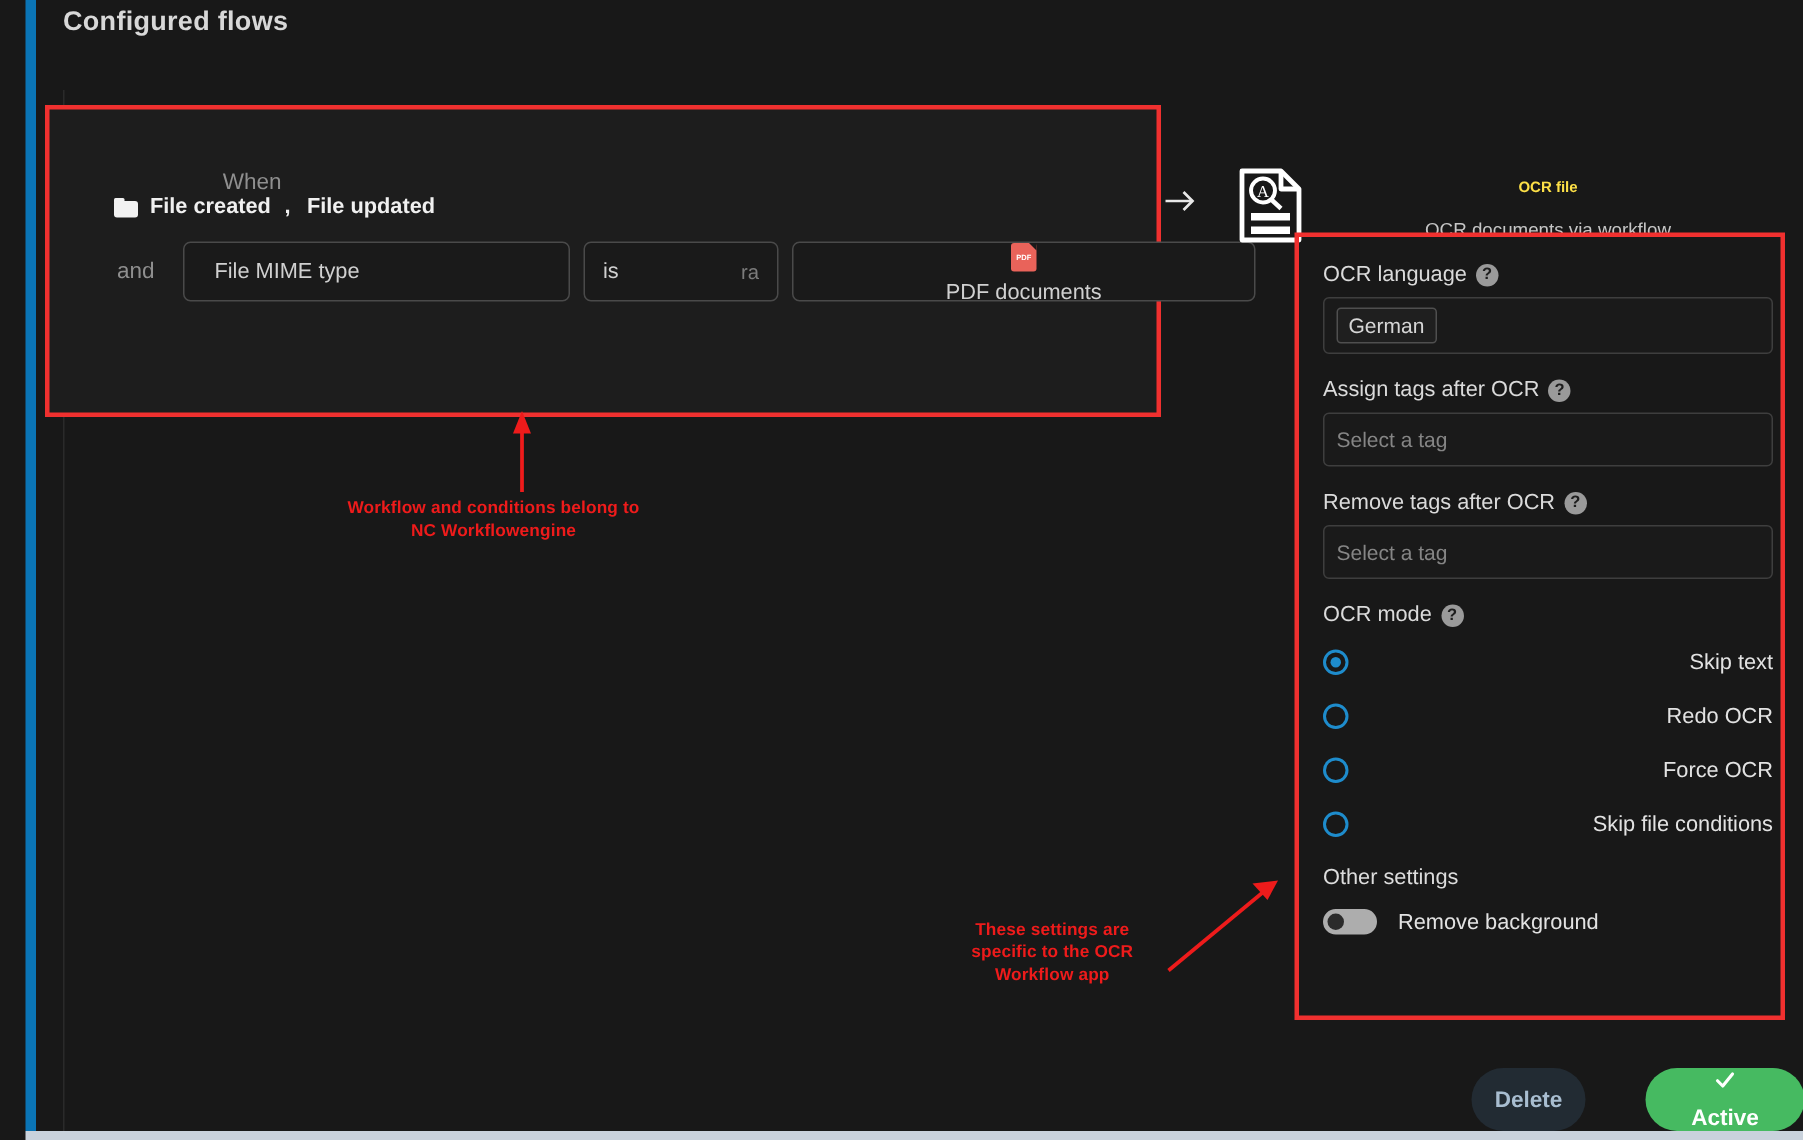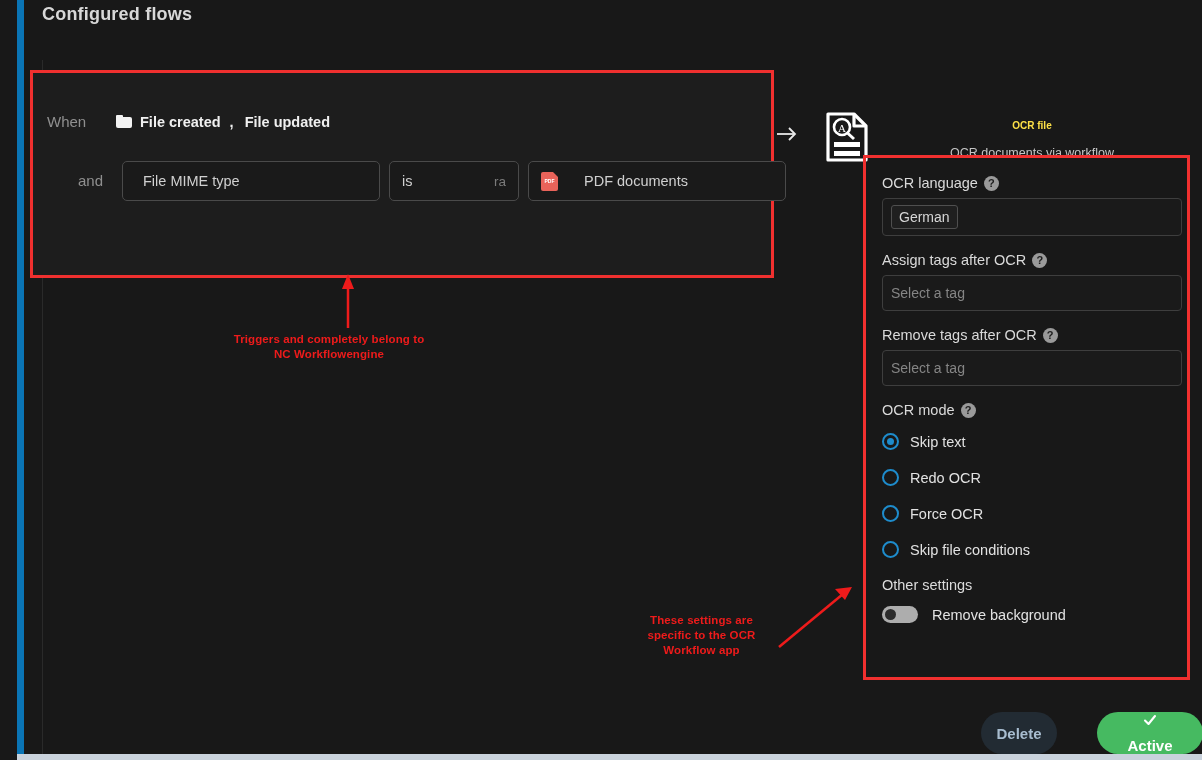--- a/index.html
+++ b/index.html
@@ -33,22 +33,22 @@
   }
 
   
   .trigger-card {
     position: absolute; left: 13px; top: 70px;
     width: 744px; height: 208px;
     background: #1d1d1d;
     border: 3px solid #f0302f;
   }
   .row-when {
-    position: absolute; left: 14px; top: 40px;
-    display: flex; align-items: center;
+    position: absolute; left: 28px; top: 40px;
+    display: flex; align-items: center; flex-direction: column;
   }
   .lbl-when {
     width: 54px; color: #8f8f8f; font-size: 15px;
   }
   .trig-wrap { display: flex; align-items: center; gap: 8px; margin-left: 15px; }
   .folder-ic { width: 16px; height: 13px; position: relative; display:inline-block; }
   .folder-ic:before {
     content: ""; position: absolute; left: 0; top: 2px;
     width: 16px; height: 11px; background: #f2f2f2; border-radius: 1px 2px 2px 2px;
   }
@@ -65,21 +65,21 @@
   }
   .lbl-and { width: 54px; color: #8f8f8f; font-size: 15px; line-height: 40px; text-align: right; padding-right: 4px;}
   .field {
     background: #1a1a1a; border: 1px solid #4a4a4a; border-radius: 5px;
     height: 40px; display: flex; align-items: center;
     padding: 0 12px; color: #d0d0d0; font-size: 14.5px;
   }
   .f-mime  { width: 258px; margin-left: 15px; padding-left: 20px; }
   .f-is    { width: 130px; margin-left: 9px; justify-content: space-between; overflow:hidden; }
   .f-is .trunc { color: #7b7b7b; font-size: 13.5px; }
-  .f-pdf   { width: 258px; margin-left: 9px; gap: 26px; }
+  .f-pdf   { width: 309px; margin-left: 9px; gap: 6px; flex-direction: column; }
   .pdf-ic {
     width: 17px; height: 19px; background: #e9635a; border-radius: 2px;
     position: relative; flex: 0 0 auto;
     font-size: 5px; color: #fff; font-weight: bold;
     display: flex; align-items: center; justify-content: center;
   }
   .pdf-ic:after {
     content:""; position:absolute; right:0; top:0; border-top: 5px solid #1a1a1a;
     border-left: 5px solid transparent;
   }
@@ -134,21 +134,21 @@
     display: flex; align-items: center; padding: 0 8px;
     color: #858585; font-size: 14px;
   }
   .inp.tall { height: 38px; }
   .chip {
     border: 1px solid #4f4f4f; border-radius: 3px;
     padding: 3px 7px; color: #d6d6d6; font-size: 14px; background: #1f1f1f;
   }
   .grp { margin-bottom: 16px; }
 
-  .radio-row { display: flex; align-items: center; gap: 11px; margin-bottom: 19px; }
+  .radio-row { display: flex; align-items: center; gap: 11px; margin-bottom: 19px; justify-content: space-between; }
   .radio {
     width: 17px; height: 17px; border-radius: 50%;
     border: 2px solid #1e8ccc; background: transparent;
     flex: 0 0 auto; position: relative;
   }
   .radio.on:after {
     content: ""; position: absolute; left: 3px; top: 3px;
     width: 7px; height: 7px; border-radius: 50%; background: #1e8ccc;
   }
   .radio-lbl { color: #e2e2e2; font-size: 14.5px; }
@@ -322,21 +322,21 @@
   </div>
 
   <svg class="anno-svg">
     <line x1="331" y1="328" x2="331" y2="283" stroke="#ee1b1b" stroke-width="2.5"></line>
     <polygon points="331,274 325,289 337,289" fill="#ee1b1b"></polygon>
     <line x1="762" y1="647" x2="826" y2="594" stroke="#ee1b1b" stroke-width="2.5"></line>
     <polygon points="835,587 818,589 828,600" fill="#ee1b1b"></polygon>
   </svg>
 
   <div class="anno-text anno1">
-    <span>Triggers and completely belong to</span><br>
+    <span>Workflow and conditions belong to</span><br>
     <span>NC Workflowengine</span>
   </div>
 
   <div class="anno-text anno2">
     <span>These settings are</span><br>
     <span>specific to the OCR</span><br>
     <span>Workflow app</span>
   </div>
 
   <button class="btn-delete">Delete</button>

